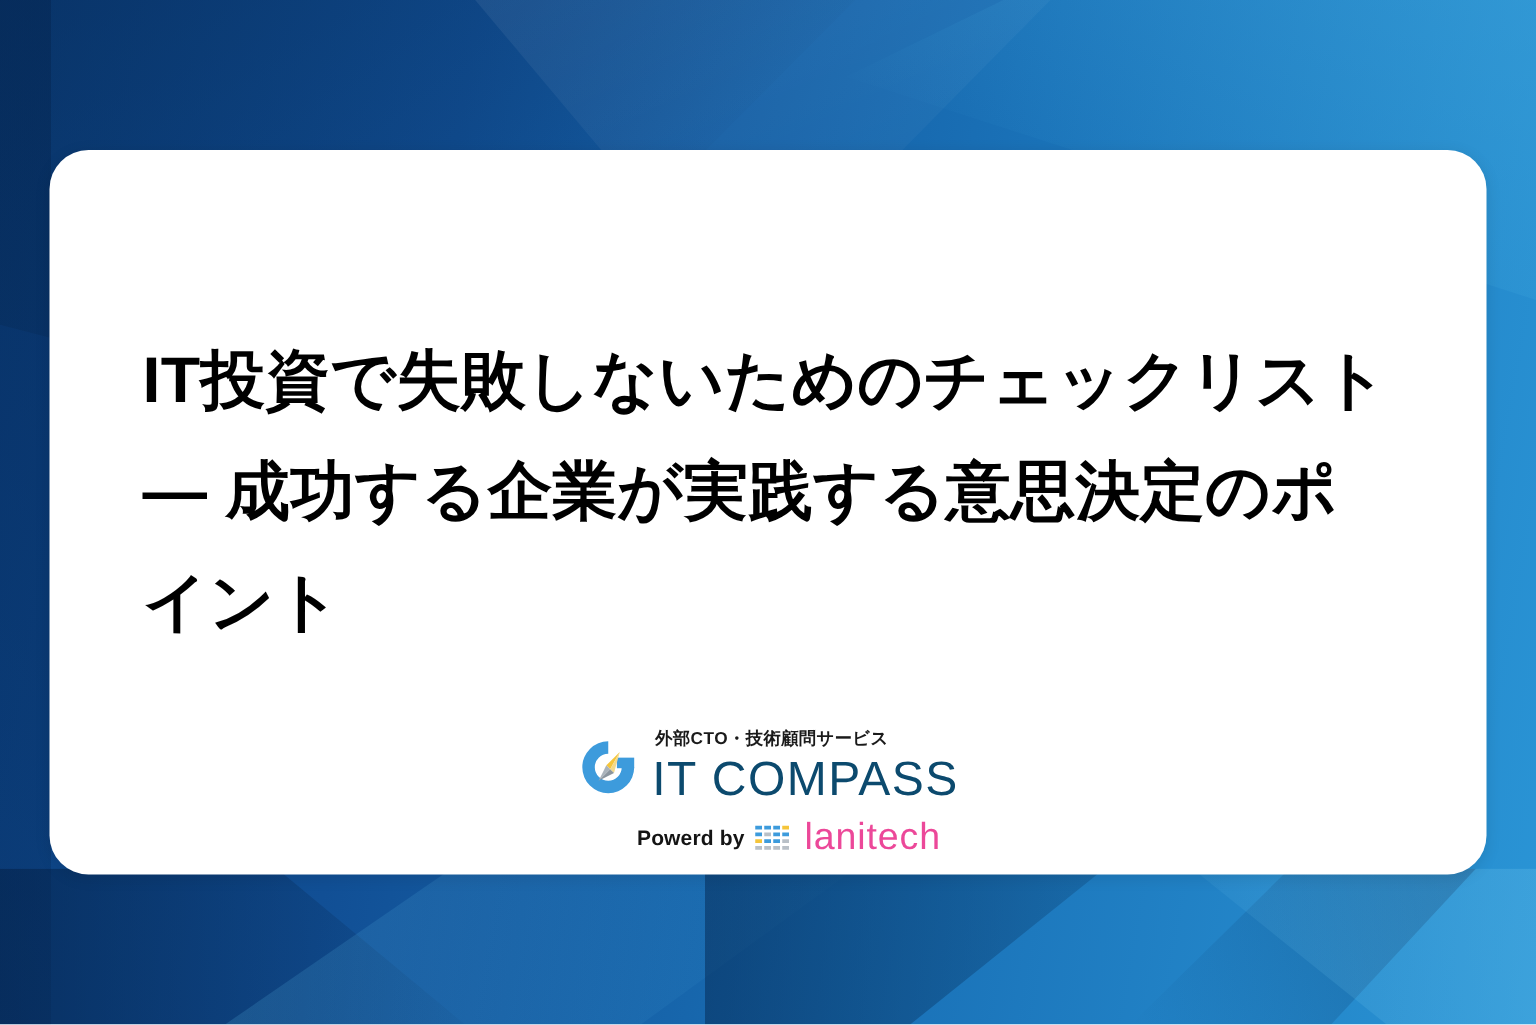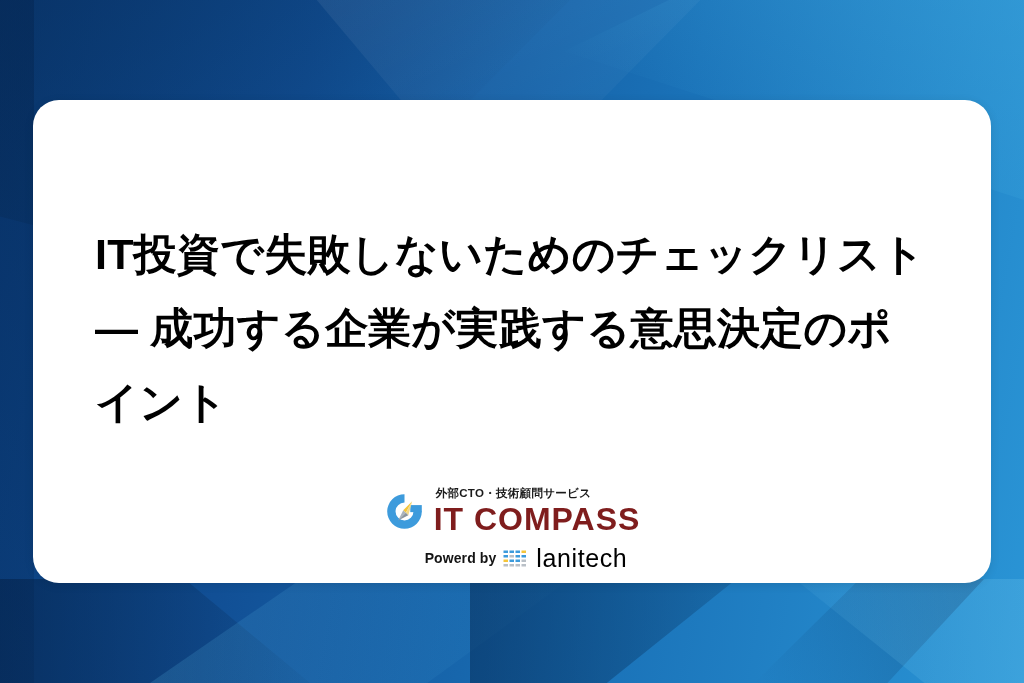--- a/index.html
+++ b/index.html
@@ -157,22 +157,22 @@
     font-weight: 700;
     color: #1a1a1a;
     letter-spacing: 0.3px;
     line-height: 1;
     margin-bottom: 3px;
     padding-left: 2px;
   }
   .wordmark {
     font-family: "Liberation Sans", sans-serif;
     font-size: 32px;
-    font-weight: 700;
-    color: #7f1d1d;
+    font-weight: 400;
+    color: #0c4a6e;
     letter-spacing: 1.0px;
     line-height: 1;
   }
 
   .powered-row {
     display: flex;
     align-items: center;
     gap: 7px;
     margin-top: 11px;
     margin-left: 28px;
@@ -187,21 +187,21 @@
   }
   .dotgrid {
     width: 26px;
     height: 17px;
     display: block;
   }
   .lanitech {
     font-family: "Liberation Sans", sans-serif;
     font-size: 25px;
     font-weight: 400;
-    color: #000000;
+    color: #ec4899;
     letter-spacing: 0.6px;
     line-height: 1;
   }
 </style>
 </head>
 <body>
 
 <div id="canvas">
 
   <div class="facets">

